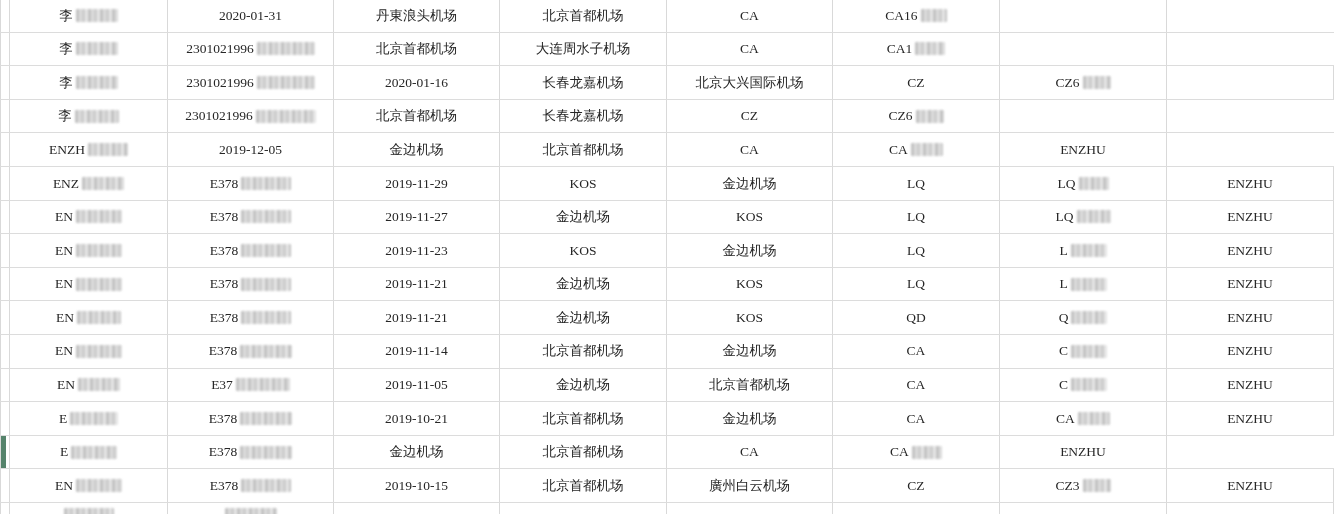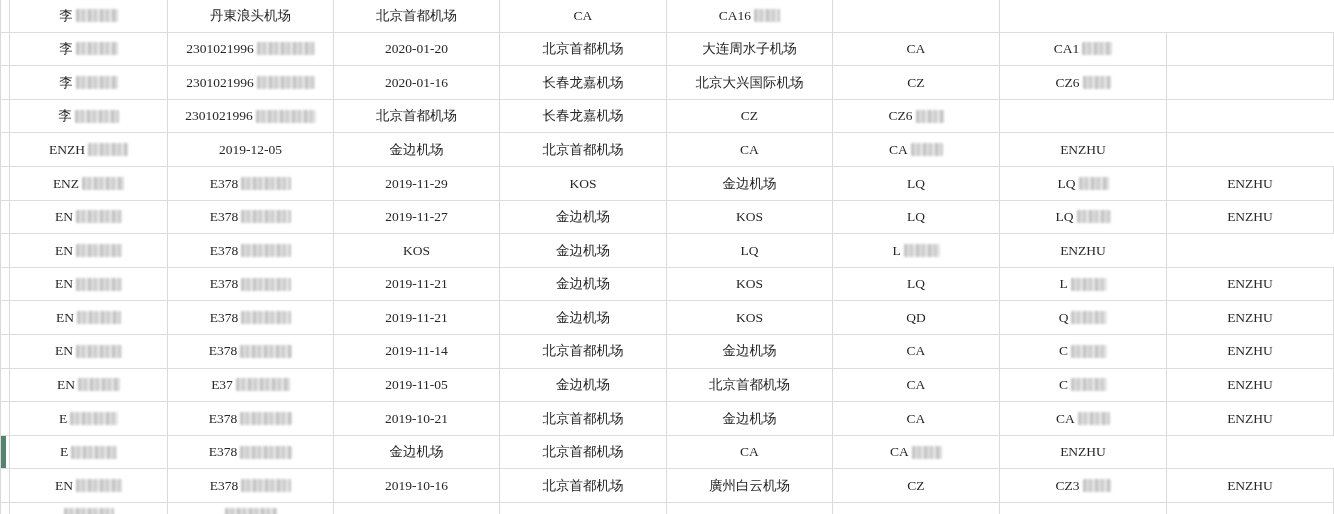--- a/index.html
+++ b/index.html
@@ -34,20 +34,23 @@
 
 <div id="screen">
   <div id="sheet">
       <div class="row">
         <div class="cell stub"></div>
         <div class="cell">
           <span class="txt">李</span>
           <span class="mz" style="width: 42px;"></span>
         </div>
         <div class="cell">
+          <span class="txt">2020-01-31</span>
+        </div>
+        <div class="cell">
           <span class="txt">丹東浪头机场</span>
         </div>
         <div class="cell">
           <span class="txt">北京首都机场</span>
         </div>
         <div class="cell">
           <span class="txt">CA</span>
         </div>
         <div class="cell">
           <span class="txt">CA16</span>
@@ -61,23 +64,20 @@
         <div class="cell stub"></div>
         <div class="cell">
           <span class="txt">李</span>
           <span class="mz" style="width: 42px;"></span>
         </div>
         <div class="cell">
           <span class="txt">2301021996</span>
           <span class="mz" style="width: 58px;"></span>
         </div>
         <div class="cell">
-          <span class="txt">2020-01-20</span>
-        </div>
-        <div class="cell">
           <span class="txt">北京首都机场</span>
         </div>
         <div class="cell">
           <span class="txt">大连周水子机场</span>
         </div>
         <div class="cell">
           <span class="txt">CA</span>
         </div>
         <div class="cell">
           <span class="txt">CA1</span>
@@ -234,20 +234,23 @@
         <div class="cell stub"></div>
         <div class="cell">
           <span class="txt">EN</span>
           <span class="mz" style="width: 46px;"></span>
         </div>
         <div class="cell">
           <span class="txt">E378</span>
           <span class="mz" style="width: 50px;"></span>
         </div>
         <div class="cell">
+          <span class="txt">2019-11-23</span>
+        </div>
+        <div class="cell">
           <span class="txt">KOS</span>
         </div>
         <div class="cell">
           <span class="txt">金边机场</span>
         </div>
         <div class="cell">
           <span class="txt">LQ</span>
         </div>
         <div class="cell">
           <span class="txt">L</span>
@@ -438,21 +441,21 @@
         <div class="cell stub"></div>
         <div class="cell">
           <span class="txt">EN</span>
           <span class="mz" style="width: 46px;"></span>
         </div>
         <div class="cell">
           <span class="txt">E378</span>
           <span class="mz" style="width: 50px;"></span>
         </div>
         <div class="cell">
-          <span class="txt">2019-10-16</span>
+          <span class="txt">2019-10-15</span>
         </div>
         <div class="cell">
           <span class="txt">北京首都机场</span>
         </div>
         <div class="cell">
           <span class="txt">廣州白云机场</span>
         </div>
         <div class="cell">
           <span class="txt">CZ</span>
         </div>

